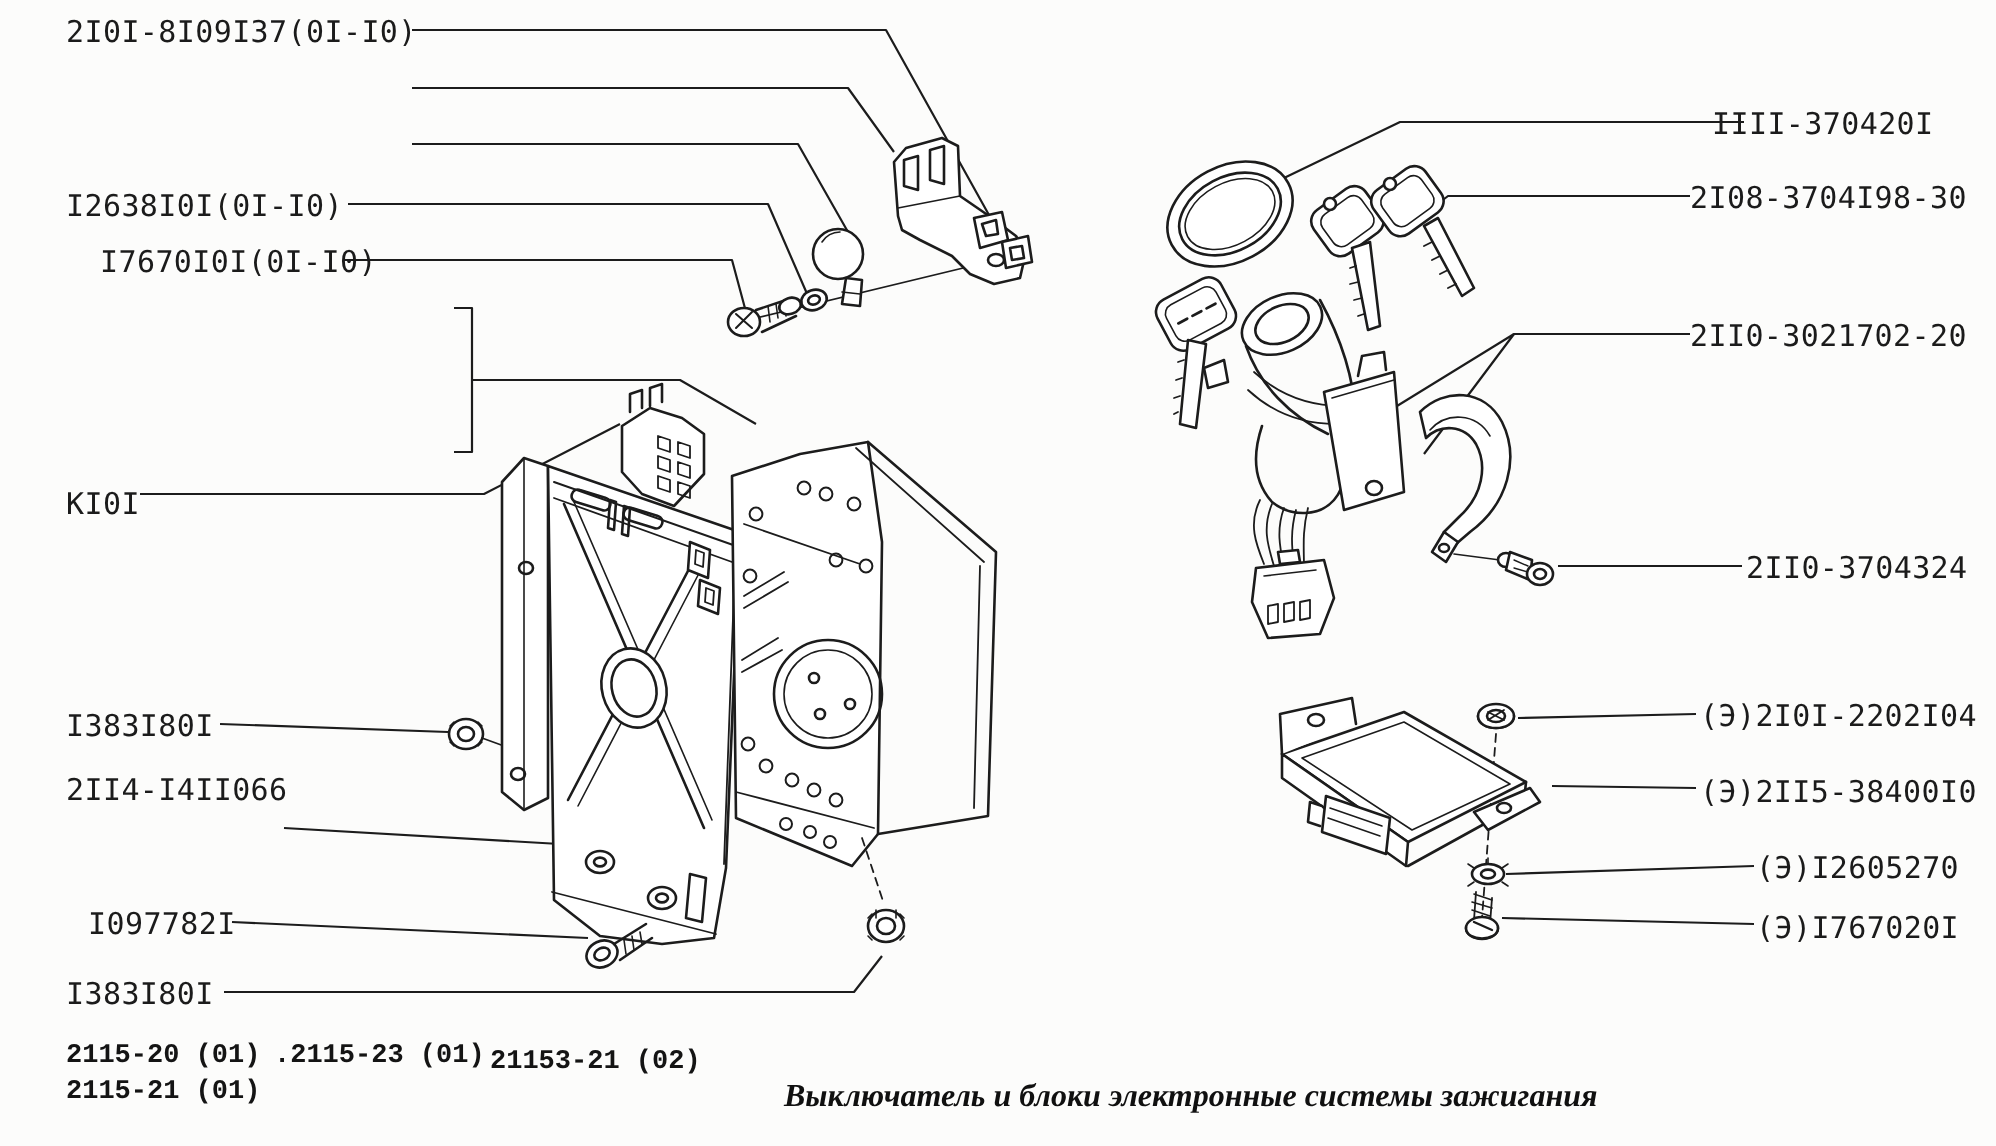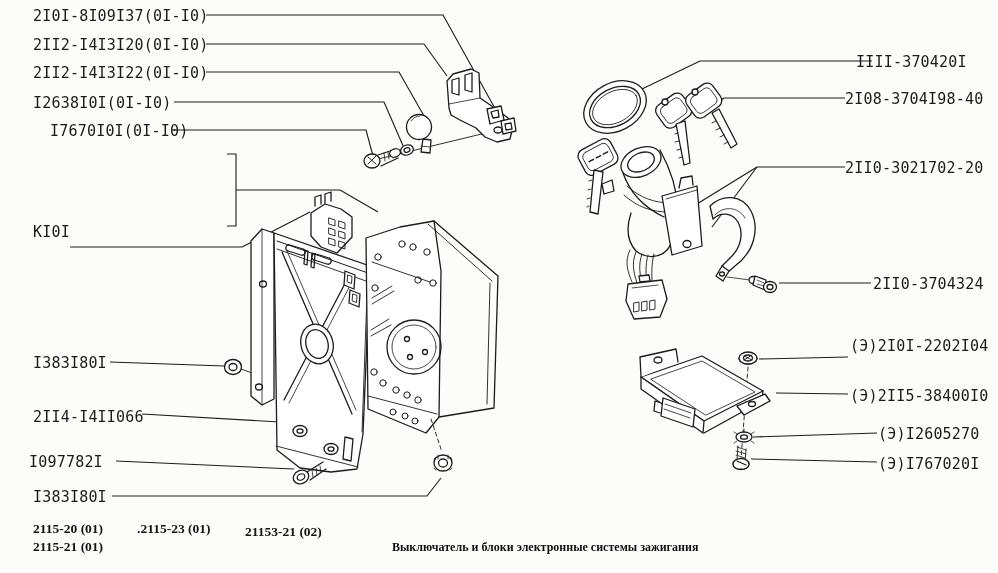--- a/index.html
+++ b/index.html
@@ -6,26 +6,26 @@
   .page{
     position:relative;width:998px;height:573px;background:#fcfcfb;overflow:hidden;
     font-family:"DejaVu Sans Mono",monospace;color:#1b1b1b;
   }
   .art{position:absolute;left:0;top:0;}
   .pn{
     position:absolute;font-size:15px;line-height:16px;color:#1b1b1b;
     white-space:pre;letter-spacing:.2px;
   }
   .fc{
-    position:absolute;font-family:Liberation Serif, serif;font-weight:700;
+    position:absolute;font-family:Liberation Mono, monospace;font-weight:700;
     font-size:13.5px;color:#141414;white-space:pre;line-height:15px;
   }
   .caption{
     position:absolute;font-family:"Liberation Serif",serif;font-weight:700;
-    font-size:12px;color:#101010;white-space:pre;
+    font-size:16px;color:#101010;white-space:pre;font-style:italic;
   }
   .pagecode{
     position:absolute;font-family:"Liberation Serif",serif;font-weight:700;
     font-size:17px;color:#101010;
   }
 </style>
 </head>
 <body>
 
 <div class="page">
@@ -252,35 +252,33 @@
 
       <path d="M738,446 l-1,14 M746,449 l-1,13" stroke-width="0.9"></path>
       <path d="M737,447 l9,3 M736,451 l10,3 M736,455 l9,3" stroke-width="0.8"></path>
       <ellipse cx="741" cy="464" rx="8" ry="5.5" fill="#fff"></ellipse>
       <path d="M733,464 c0,7 16,7 16,0" fill="#fff"></path>
       <path d="M737,461 l9,4" stroke-width="1.2"></path>
     </g>
   </svg>
 
   <span class="pn" style="left:33px;top:8px">2I0I-8I09I37(0I-I0)</span>
-  <span class="pn" style="left:33px;top:37px">2II2-I4I3I20(0I-I0)</span>
-  <span class="pn" style="left:33px;top:65px">2II2-I4I3I22(0I-I0)</span>
   <span class="pn" style="left:33px;top:95px">I2638I0I(0I-I0)</span>
   <span class="pn" style="left:50px;top:123px">I7670I0I(0I-I0)</span>
-  <span class="pn" style="left:33px;top:224px">KI0I</span>
+  <span class="pn" style="left:33px;top:244px">KI0I</span>
   <span class="pn" style="left:33px;top:355px">I383I80I</span>
-  <span class="pn" style="left:33px;top:409px">2II4-I4II066</span>
-  <span class="pn" style="left:29px;top:454px">I097782I</span>
+  <span class="pn" style="left:33px;top:387px">2II4-I4II066</span>
+  <span class="pn" style="left:44px;top:454px">I097782I</span>
   <span class="pn" style="left:33px;top:489px">I383I80I</span>
 
   <span class="pn" style="left:856px;top:54px">IIII-370420I</span>
-  <span class="pn" style="left:845px;top:91px">2I08-3704I98-40</span>
+  <span class="pn" style="left:845px;top:91px">2I08-3704I98-30</span>
   <span class="pn" style="left:845px;top:160px">2II0-3021702-20</span>
   <span class="pn" style="left:873px;top:276px">2II0-3704324</span>
-  <span class="pn" style="left:850px;top:338px">(Э)2I0I-2202I04</span>
+  <span class="pn" style="left:850px;top:350px">(Э)2I0I-2202I04</span>
   <span class="pn" style="left:850px;top:388px">(Э)2II5-38400I0</span>
   <span class="pn" style="left:878px;top:426px">(Э)I2605270</span>
   <span class="pn" style="left:878px;top:456px">(Э)I767020I</span>
 
   <span class="fc" style="left:33px;top:521px">2115-20 (01)</span>
   <span class="fc" style="left:137px;top:521px">.2115-23 (01)</span>
   <span class="fc" style="left:245px;top:524px">21153-21 (02)</span>
   <span class="fc" style="left:33px;top:539px">2115-21 (01)</span>
 
   <span class="caption" style="left:392px;top:540px">Выключатель и блоки электронные системы зажигания</span>

